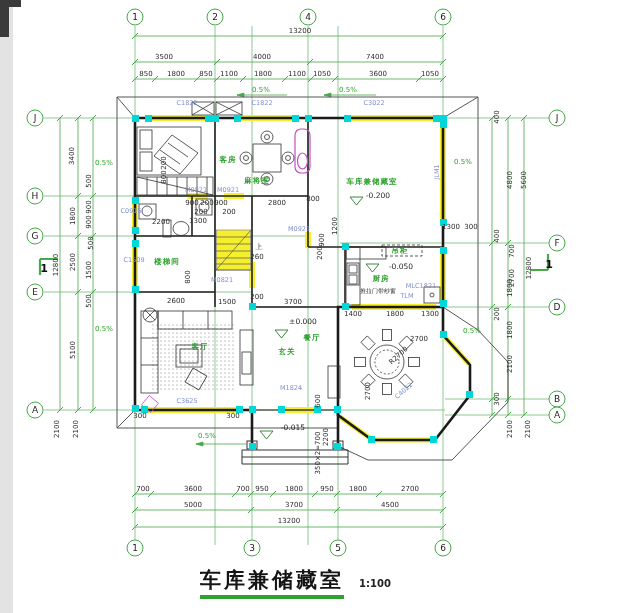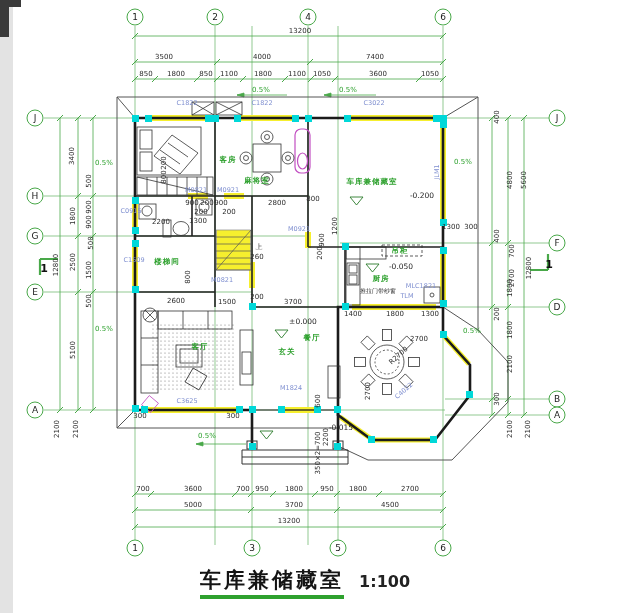--- a/index.html
+++ b/index.html
@@ -17,21 +17,21 @@
   .room{font-size:7.5px;color:var(--room);font-weight:bold;letter-spacing:1px;}
   .slope{font-size:7px;color:var(--room);}
   .level{font-size:7.5px;color:#1e1e1e;}
   .sec{font-size:11px;color:#111;font-weight:bold;}
   .bubble{position:absolute;width:15px;height:15px;border:1px solid var(--grid);border-radius:50%;
           background:#fff;color:#1a1a1a;font-size:9px;text-align:center;line-height:15px;
           transform:translate(-50%,-50%);}
   #title-row{position:absolute;left:200px;top:566px;}
   #plan-title{font-size:21px;font-weight:bold;color:#141414;letter-spacing:3px;
               border-bottom:4px solid var(--room);padding-bottom:3px;}
-  #plan-scale{font-size:16px;font-weight:bold;color:#222;margin-left:10px;}
+  #plan-scale{font-size:10px;font-weight:bold;color:#222;margin-left:10px;}
   #watermark{position:absolute;left:380px;top:572px;width:256px;font-size:25px;font-weight:bold;
              color:#cdcdcd;letter-spacing:2px;}
 </style>
 </head>
 <body>
 
 <div id="page">
   <div id="edge-strip"></div>
   <div id="corner-mark1"></div>
   <div id="corner-mark2"></div>
@@ -425,24 +425,24 @@
       <span class="ann tag" style="left: 404px; top: 391px; transform: translate(-50%, -50%) rotate(-42deg);">C4022</span>
       <span class="ann room" style="left: 228px; top: 160px; transform: translate(-50%, -50%) rotate(0deg);">客房</span>
       <span class="ann room" style="left: 257px; top: 181px; transform: translate(-50%, -50%) rotate(0deg);">麻将室</span>
       <span class="ann room" style="left: 372px; top: 182px; transform: translate(-50%, -50%) rotate(0deg);">车库兼储藏室</span>
       <span class="ann room" style="left: 167px; top: 262px; transform: translate(-50%, -50%) rotate(0deg);">楼梯间</span>
       <span class="ann room" style="left: 381px; top: 279px; transform: translate(-50%, -50%) rotate(0deg);">厨房</span>
       <span class="ann room" style="left: 400px; top: 251px; transform: translate(-50%, -50%) rotate(0deg);">吊柜</span>
       <span class="ann room" style="left: 200px; top: 347px; transform: translate(-50%, -50%) rotate(0deg);">客厅</span>
       <span class="ann room" style="left: 287px; top: 352px; transform: translate(-50%, -50%) rotate(0deg);">玄关</span>
       <span class="ann room" style="left: 312px; top: 338px; transform: translate(-50%, -50%) rotate(0deg);">餐厅</span>
-      <span class="ann level" style="left: 378px; top: 196px; transform: translate(-50%, -50%) rotate(0deg); margin-left: 44px;">-0.200</span>
+      <span class="ann level" style="left: 378px; top: 196px; transform: translate(-50%, -50%) rotate(0deg);">-0.200</span>
       <span class="ann level" style="left: 401px; top: 267px; transform: translate(-50%, -50%) rotate(0deg);">-0.050</span>
       <span class="ann level" style="left: 303px; top: 322px; transform: translate(-50%, -50%) rotate(0deg);">±0.000</span>
-      <span class="ann level" style="left: 293px; top: 428px; transform: translate(-50%, -50%) rotate(0deg); margin-left: 48px;">-0.015</span>
+      <span class="ann level" style="left: 293px; top: 428px; transform: translate(-50%, -50%) rotate(0deg);">-0.015</span>
       <span class="ann slope" style="left: 463px; top: 162px; transform: translate(-50%, -50%) rotate(0deg);">0.5%</span>
       <span class="ann slope" style="left: 472px; top: 331px; transform: translate(-50%, -50%) rotate(0deg);">0.5%</span>
       <span class="ann slope" style="left: 207px; top: 436px; transform: translate(-50%, -50%) rotate(0deg);">0.5%</span>
       <span class="ann dim" style="left: 192px; top: 203px; transform: translate(-50%, -50%) rotate(0deg);">900</span>
       <span class="ann dim" style="left: 207px; top: 203px; transform: translate(-50%, -50%) rotate(0deg);">200</span>
       <span class="ann dim" style="left: 221px; top: 203px; transform: translate(-50%, -50%) rotate(0deg);">900</span>
       <span class="ann dim" style="left: 277px; top: 203px; transform: translate(-50%, -50%) rotate(0deg);">2800</span>
       <span class="ann dim" style="left: 313px; top: 199px; transform: translate(-50%, -50%) rotate(0deg);">800</span>
       <span class="ann dim" style="left: 201px; top: 212px; transform: translate(-50%, -50%) rotate(0deg);">200</span>
       <span class="ann dim" style="left: 229px; top: 212px; transform: translate(-50%, -50%) rotate(0deg);">200</span>

